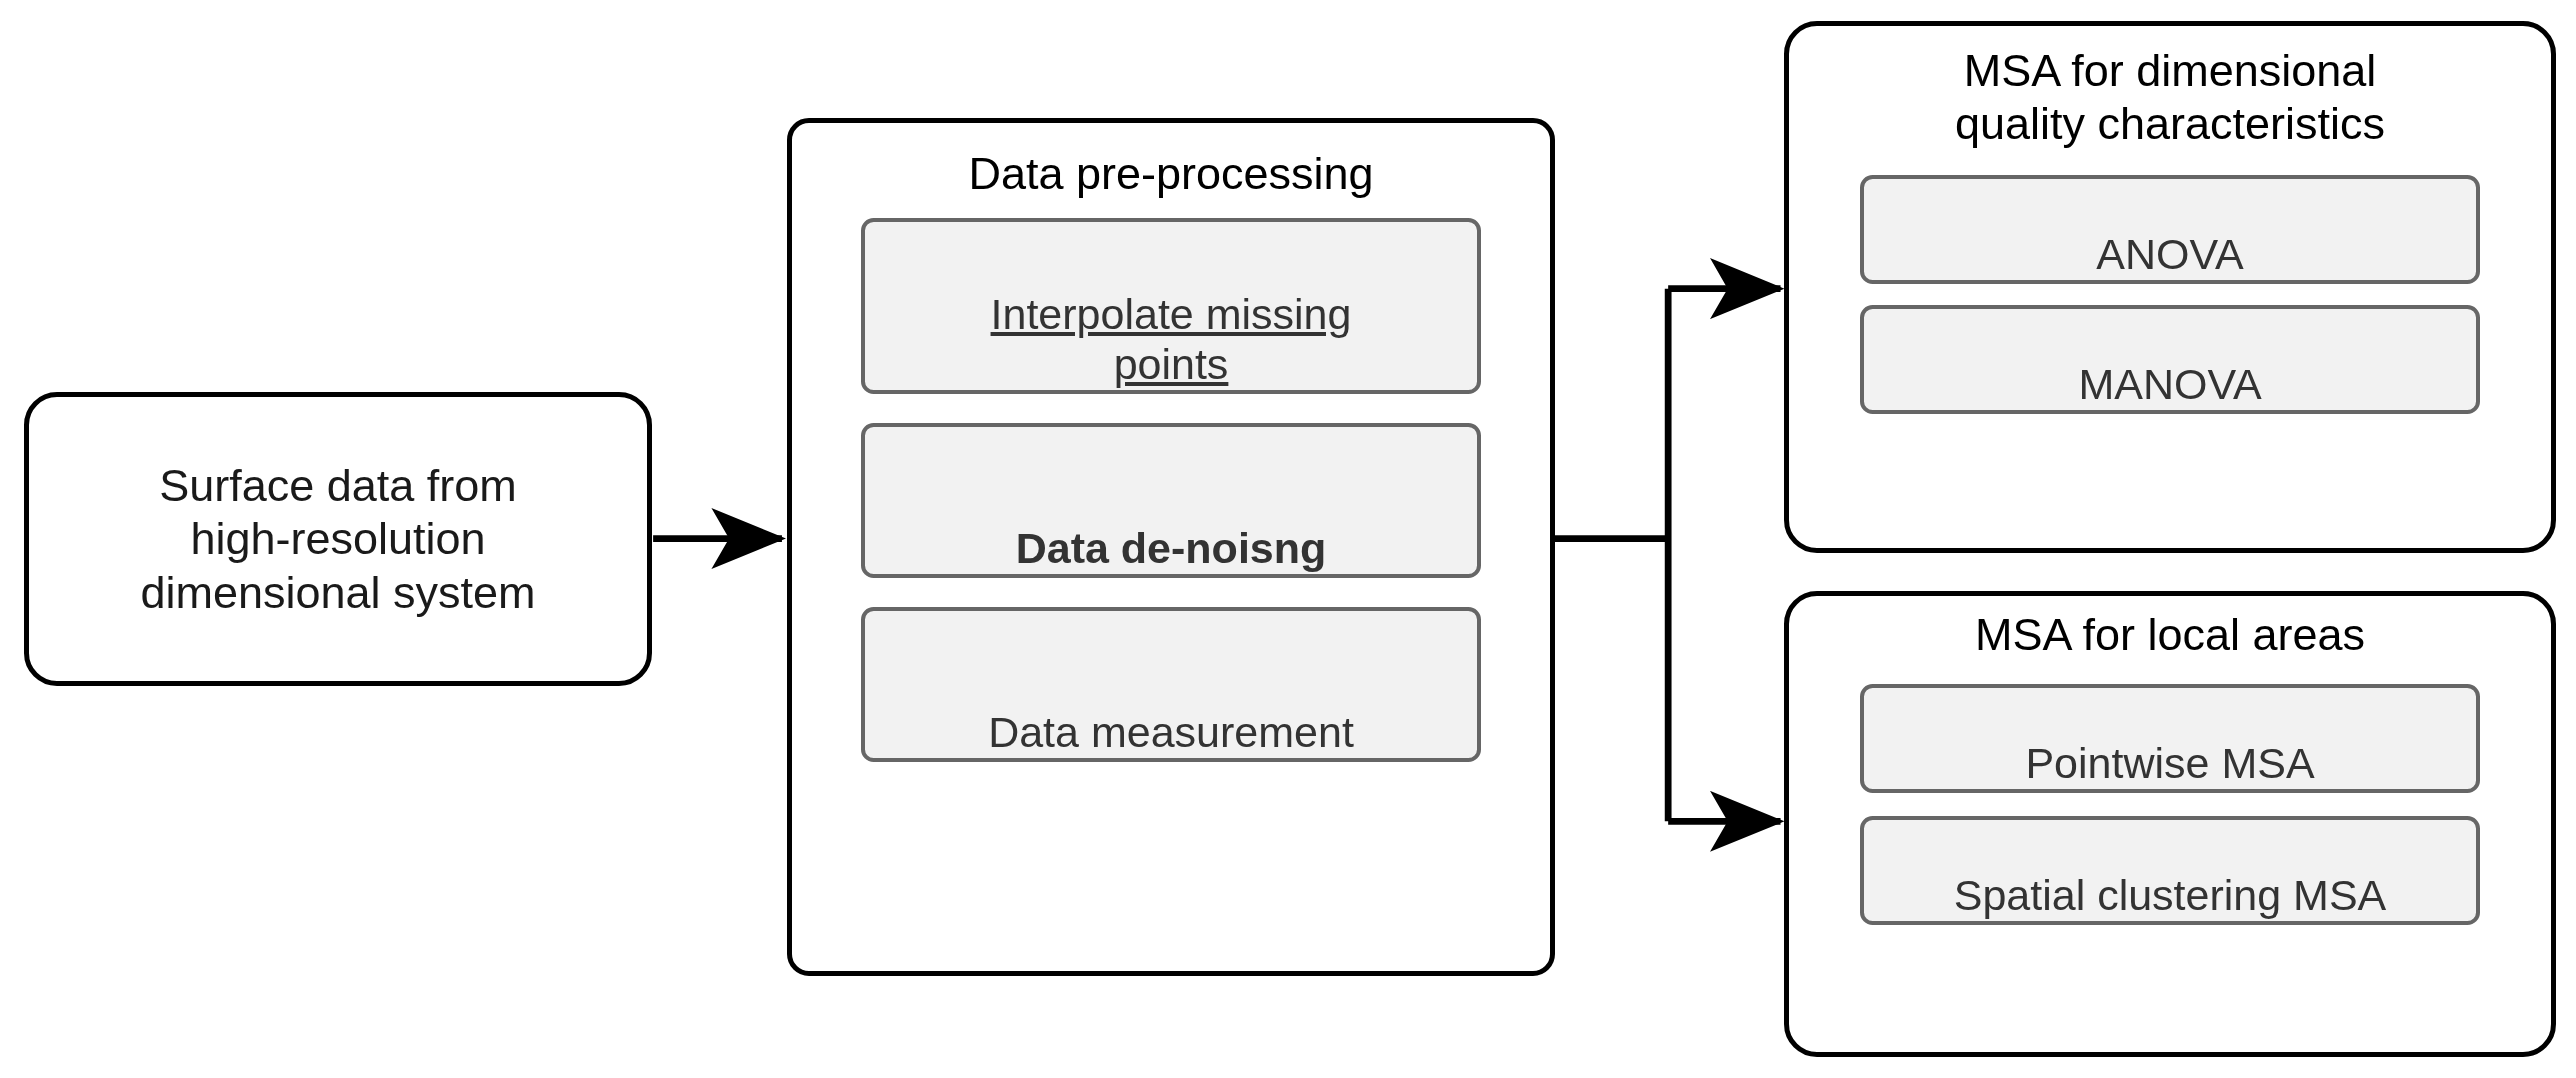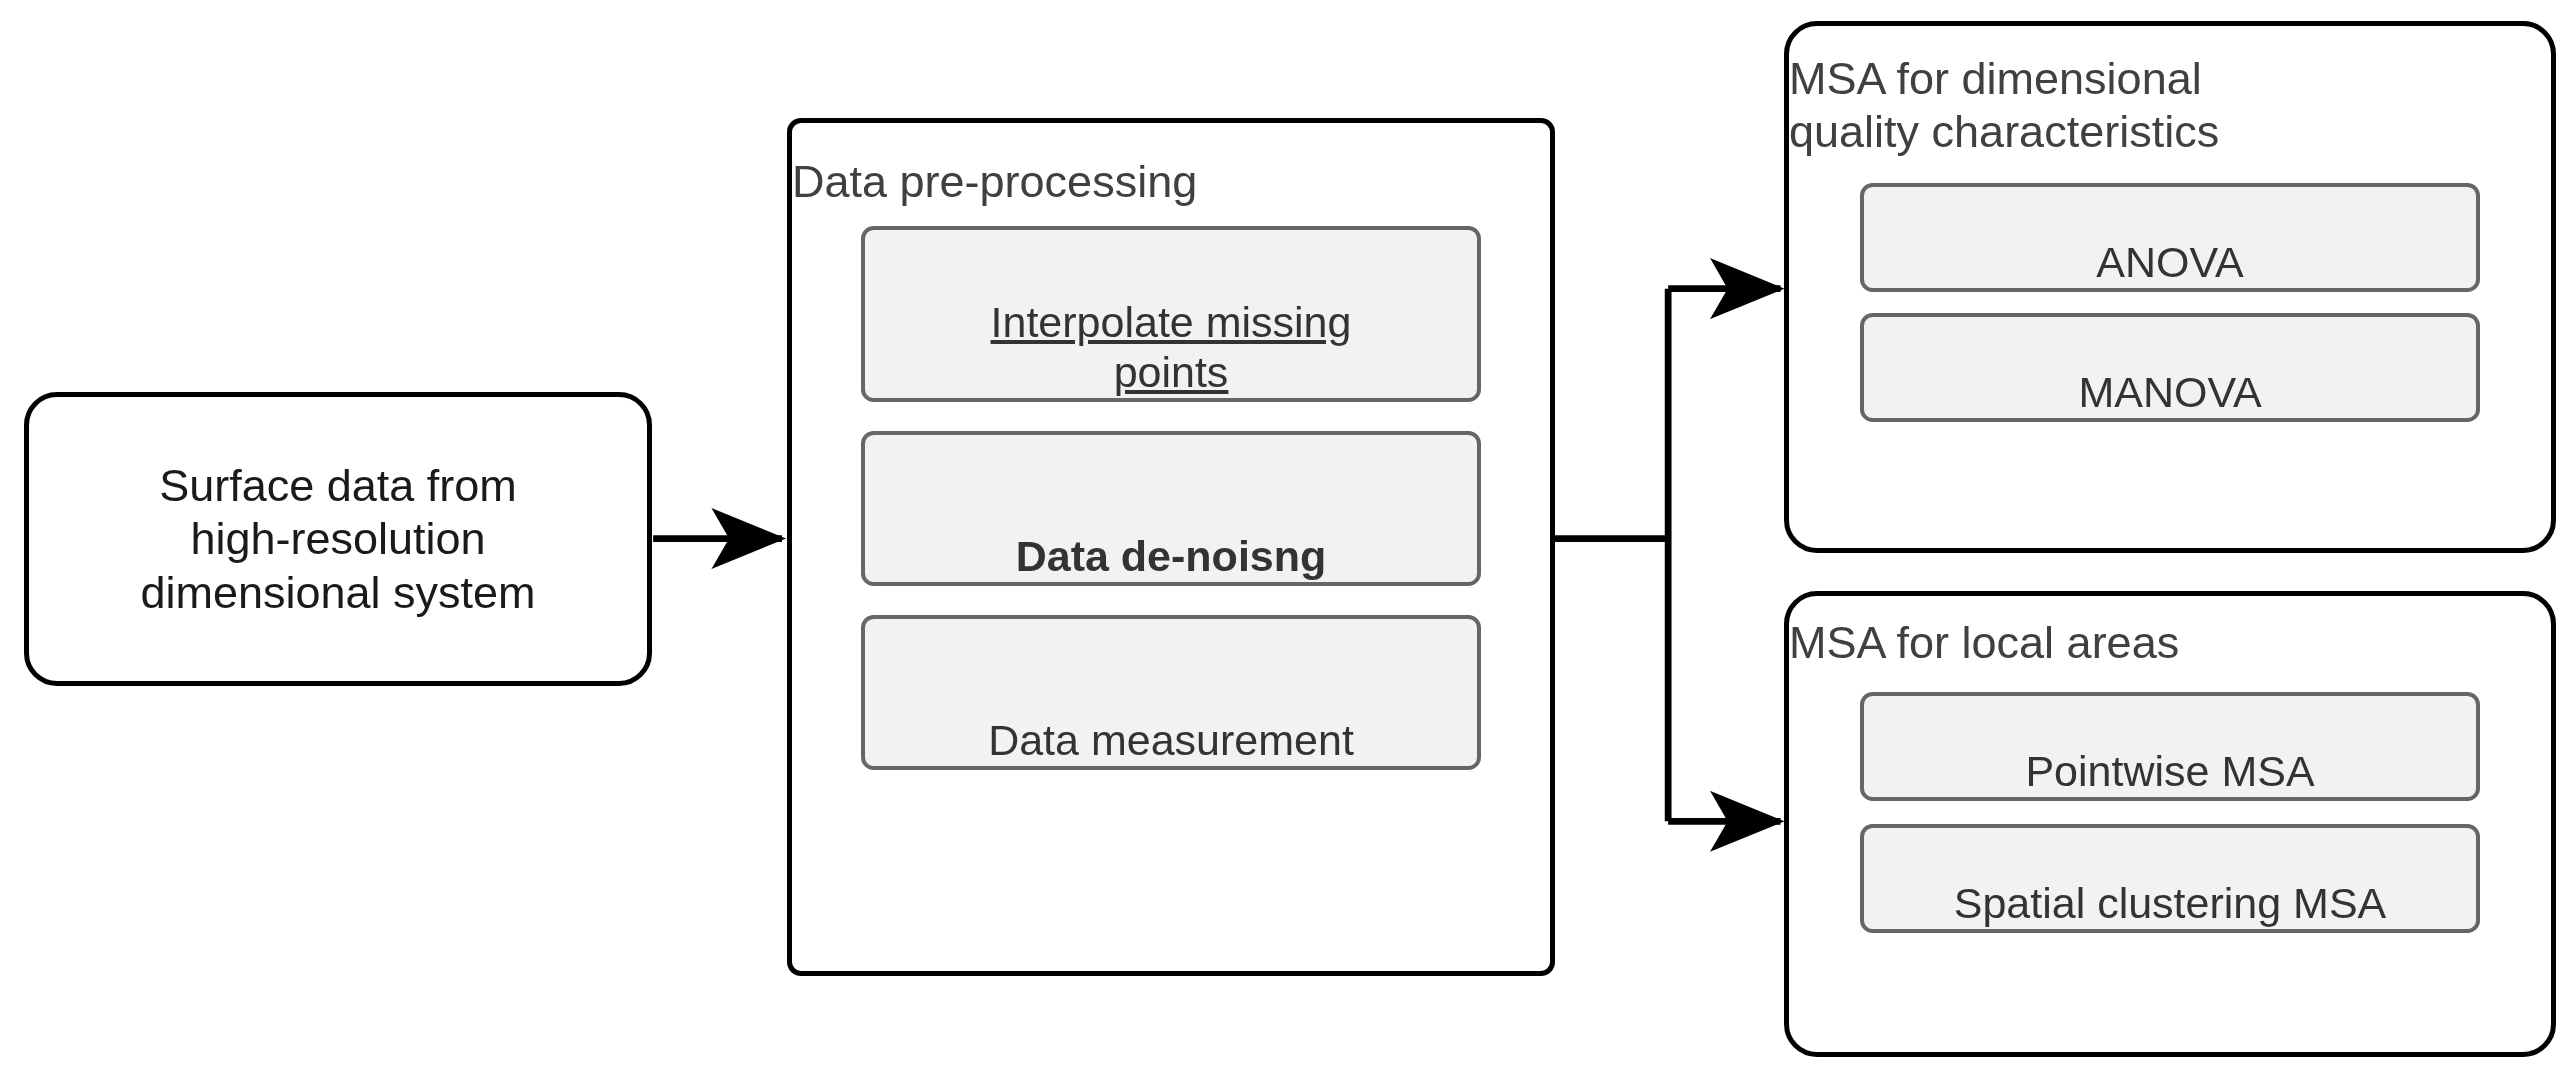--- a/index.html
+++ b/index.html
@@ -34,24 +34,23 @@
     font-size: 45px;
     line-height: 1.18;
     color: #1a1a1a;
     text-align: center;
     width: 100%;
   }
 
   .group-title {
     font-size: 45px;
     line-height: 1.16;
-    color: #404040;
-    text-align: left;
+    color: #000000;
+    text-align: center;
     width: 100%;
-    margin-top: 8px;
   }
 
   
   .inner-box {
     box-sizing: border-box;
     background: #f2f2f2;
     border: 4.8px solid #666666;
     border-radius: 12.6px;
     color: #333333;
     font-size: 43px;
@@ -70,21 +69,21 @@
     height: 294px;
     justify-content: center;
     padding: 0 9.7px;
   }
 
   #preprocessing-node {
     left: 787px;
     top: 118px;
     width: 768px;
     height: 858px;
-    border-radius: 14px;
+    border-radius: 22px;
     padding-top: 25px;
   }
   #preprocessing-node .group-title { margin-bottom: 17.4px; }
   #preprocessing-node .inner-box {
     width: 620px;
     margin-bottom: 29px;
   }
   #pp-item-0 { height: 176px; text-decoration: underline; }
   #pp-item-1 { height: 155px; font-weight: bold; }
   #pp-item-2 { height: 155px; margin-bottom: 0 !important; }

